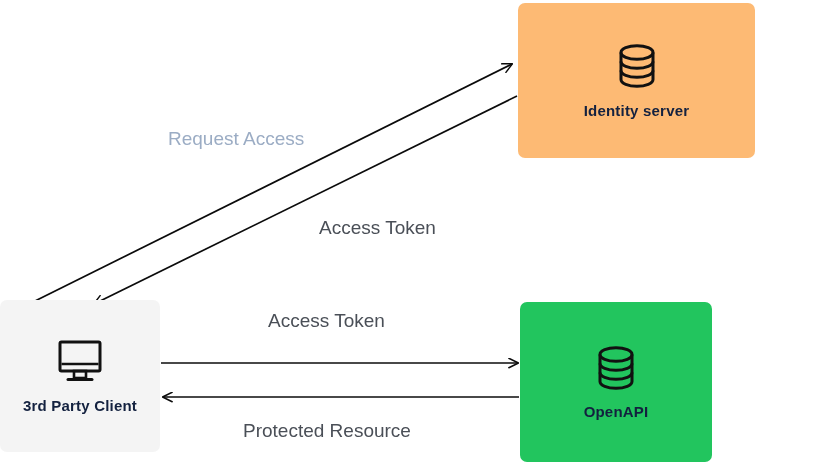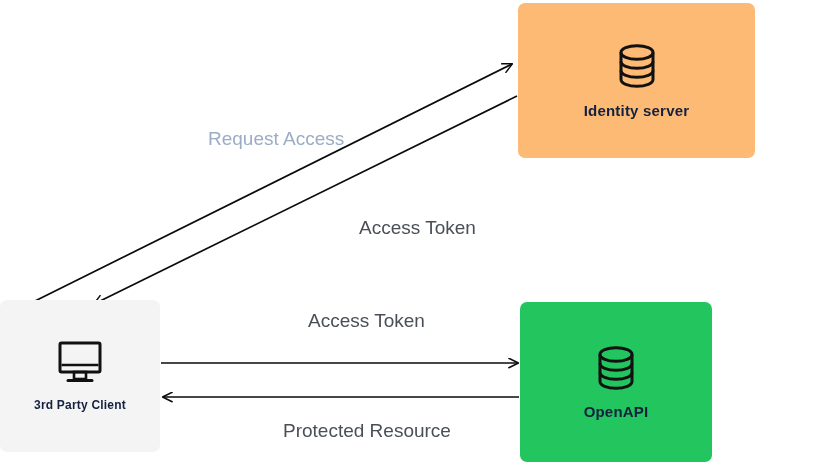--- a/index.html
+++ b/index.html
@@ -41,21 +41,21 @@
 
   
   #node-client {
     left: 0px;
     top: 300px;
     width: 160px;
     height: 152px;
     background: #f4f4f4;
   }
   #node-client .node-icon { margin-bottom: 14px; }
-  #node-client .node-label { font-size: 12px; }
+  #node-client .node-label { font-size: 15px; }
 
   
   #node-identity {
     left: 518px;
     top: 3px;
     width: 237px;
     height: 155px;
     background: #fdba74;
   }
   #node-identity .node-icon { margin-bottom: 13px; }
@@ -81,21 +81,20 @@
     height: 462px;
     pointer-events: none;
   }
 
   
   .edge-label {
     position: absolute;
     white-space: nowrap;
     font-size: 19px;
     color: #4a4f57;
-    margin-left: 40px;
   }
   #label-request-access {
     left: 168px;
     top: 128px;
     color: #9bacc4;
   }
   #label-access-token-top {
     left: 319px;
     top: 217px;
   }

